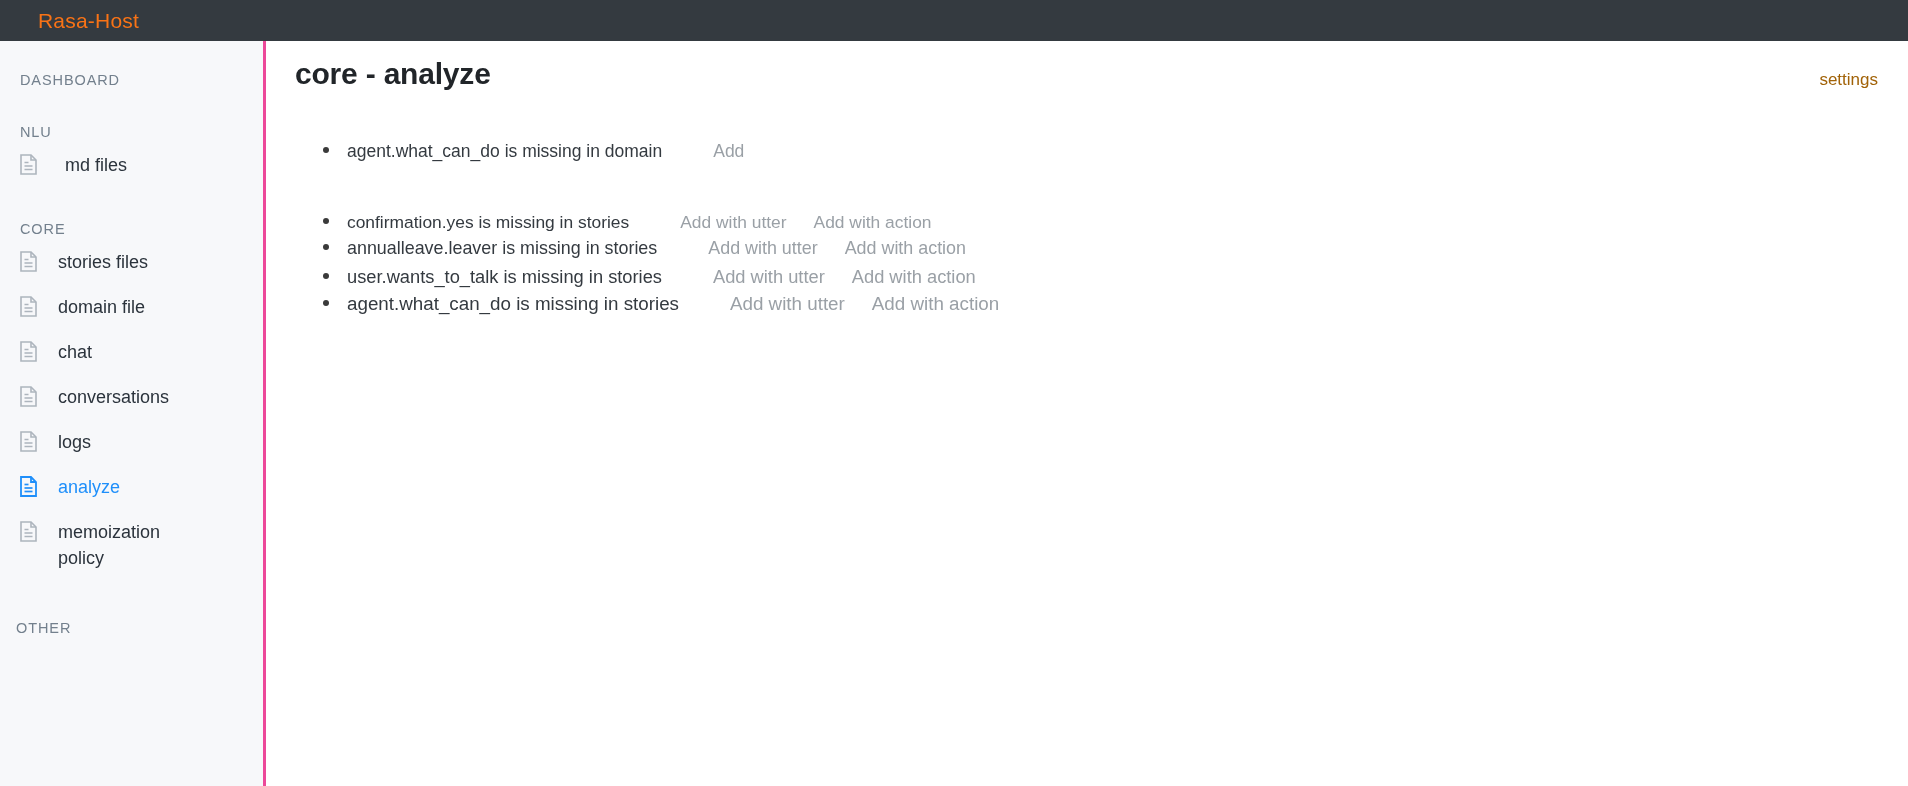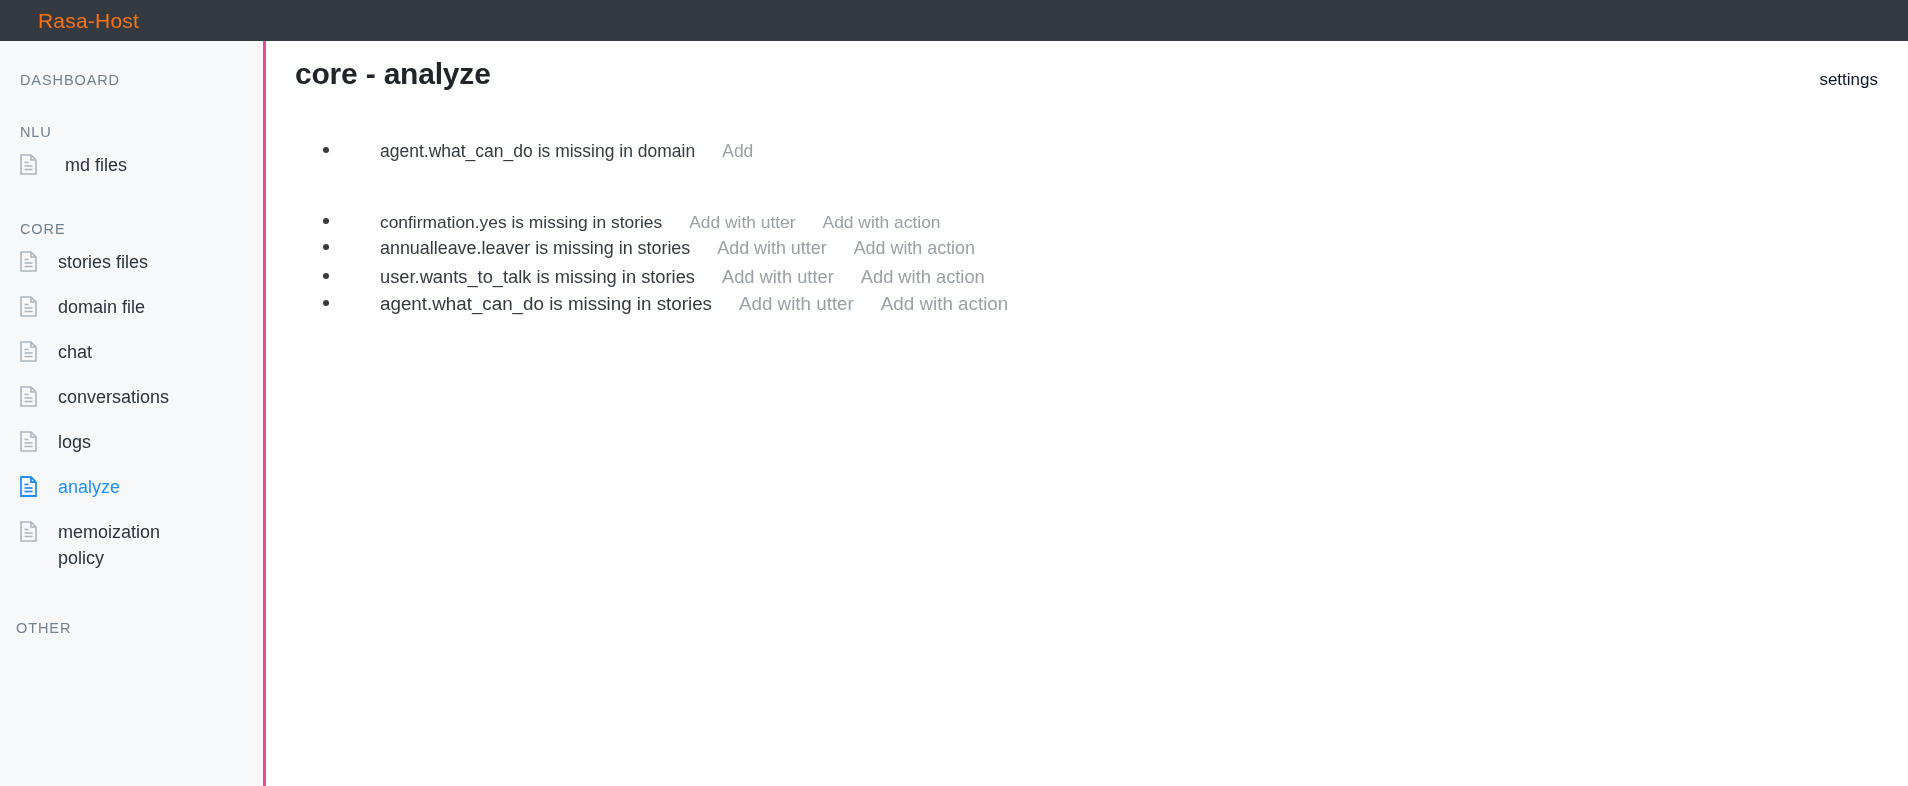--- a/index.html
+++ b/index.html
@@ -116,21 +116,21 @@
     color: #212529;
     letter-spacing: -0.2px;
     white-space: nowrap;
   }
 
   .settings-link {
     position: absolute;
     top: 29px;
     right: 30px;
     font-size: 17px;
-    color: #0f172a;
+    color: #a16207;
     text-decoration: none;
     cursor: pointer;
     white-space: nowrap;
   }
 
   
   .issue-list {
     position: absolute;
     left: 57px;
     list-style: none;
@@ -149,22 +149,22 @@
   .issue-row .bullet {
     flex: 0 0 auto;
     width: 6px;
     height: 6px;
     border-radius: 50%;
     background: #3a3a3a;
     margin-right: 18px;
     position: relative;
     top: -4px;
   }
-  .issue-text { color: #343a40; margin-left: 33px; }
-  .issue-actions { display: flex; }
+  .issue-text { color: #343a40; }
+  .issue-actions { display: flex; margin-left: 24px; }
   .action-link {
     color: #9aa0a6;
     margin-left: 27px;
     cursor: pointer;
     text-decoration: none;
   }
 
   
   .list-stories .issue-row:nth-child(1) { font-size: 17.4px; }
   .list-stories .issue-row:nth-child(2) { font-size: 17.9px; }

